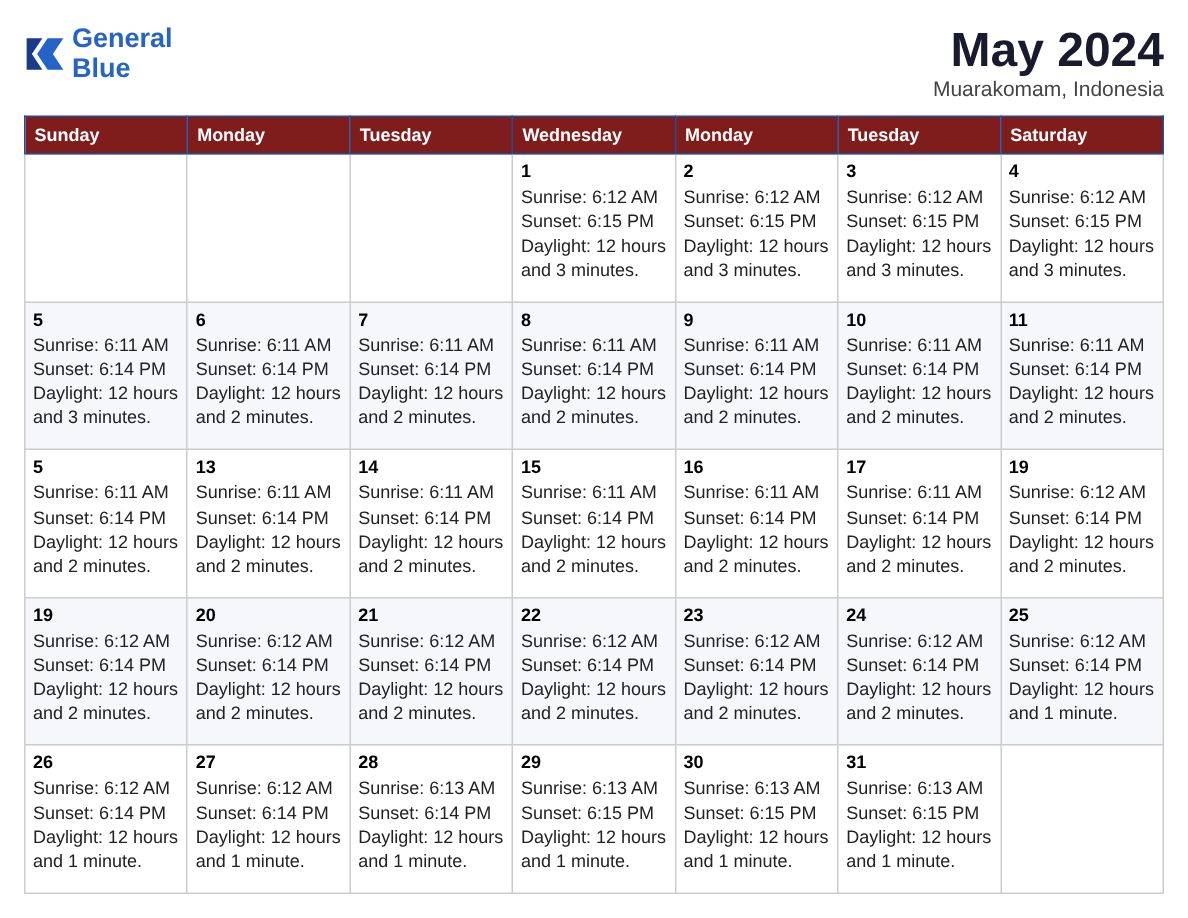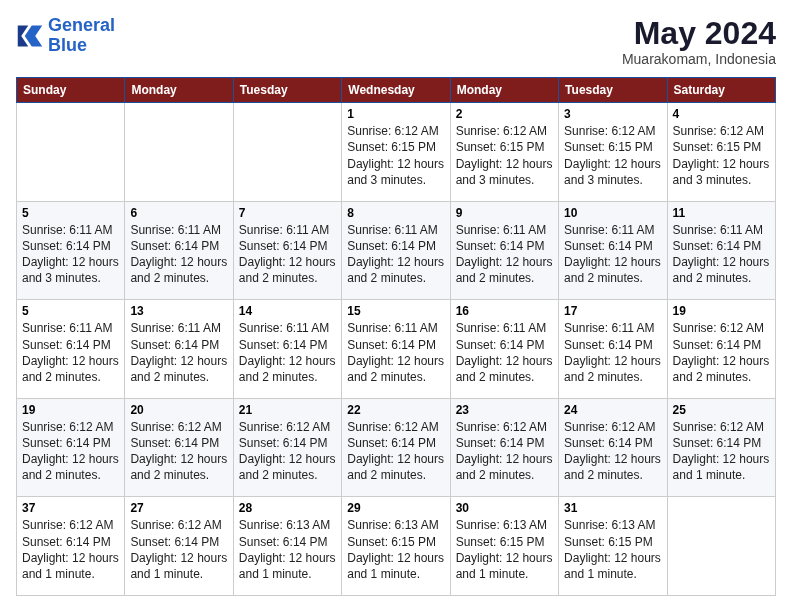--- a/index.html
+++ b/index.html
@@ -310,21 +310,21 @@
           <td>
             <span class="day-num">25</span>
             <div class="day-info">Sunrise: 6:12 AM
 Sunset: 6:14 PM
 Daylight: 12 hours
 and 1 minute.</div>
           </td>
         </tr>
         <tr>
           <td>
-            <span class="day-num">37</span>
+            <span class="day-num">26</span>
             <div class="day-info">Sunrise: 6:12 AM
 Sunset: 6:14 PM
 Daylight: 12 hours
 and 1 minute.</div>
           </td>
           <td>
             <span class="day-num">27</span>
             <div class="day-info">Sunrise: 6:12 AM
 Sunset: 6:14 PM
 Daylight: 12 hours

